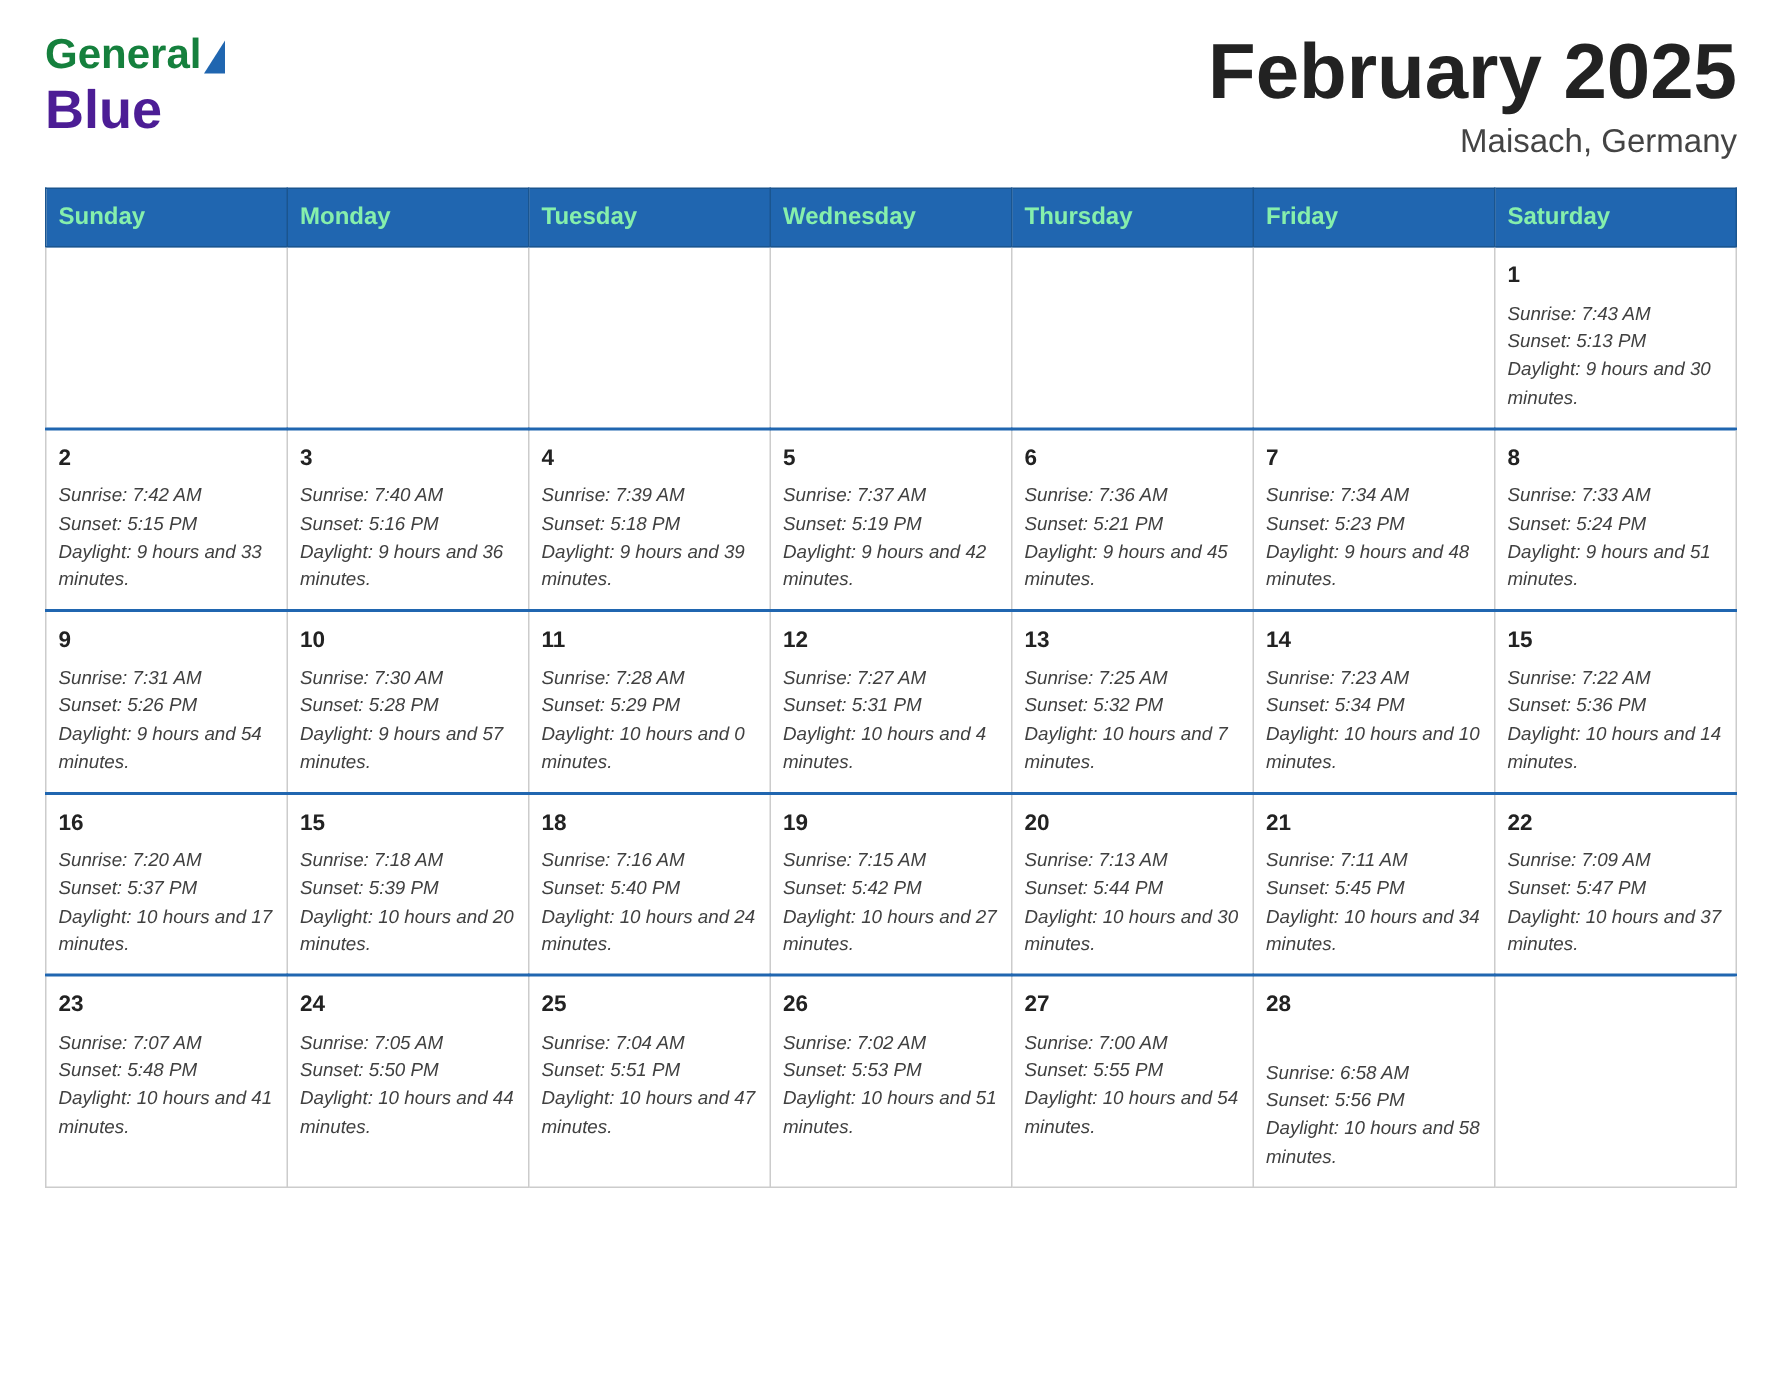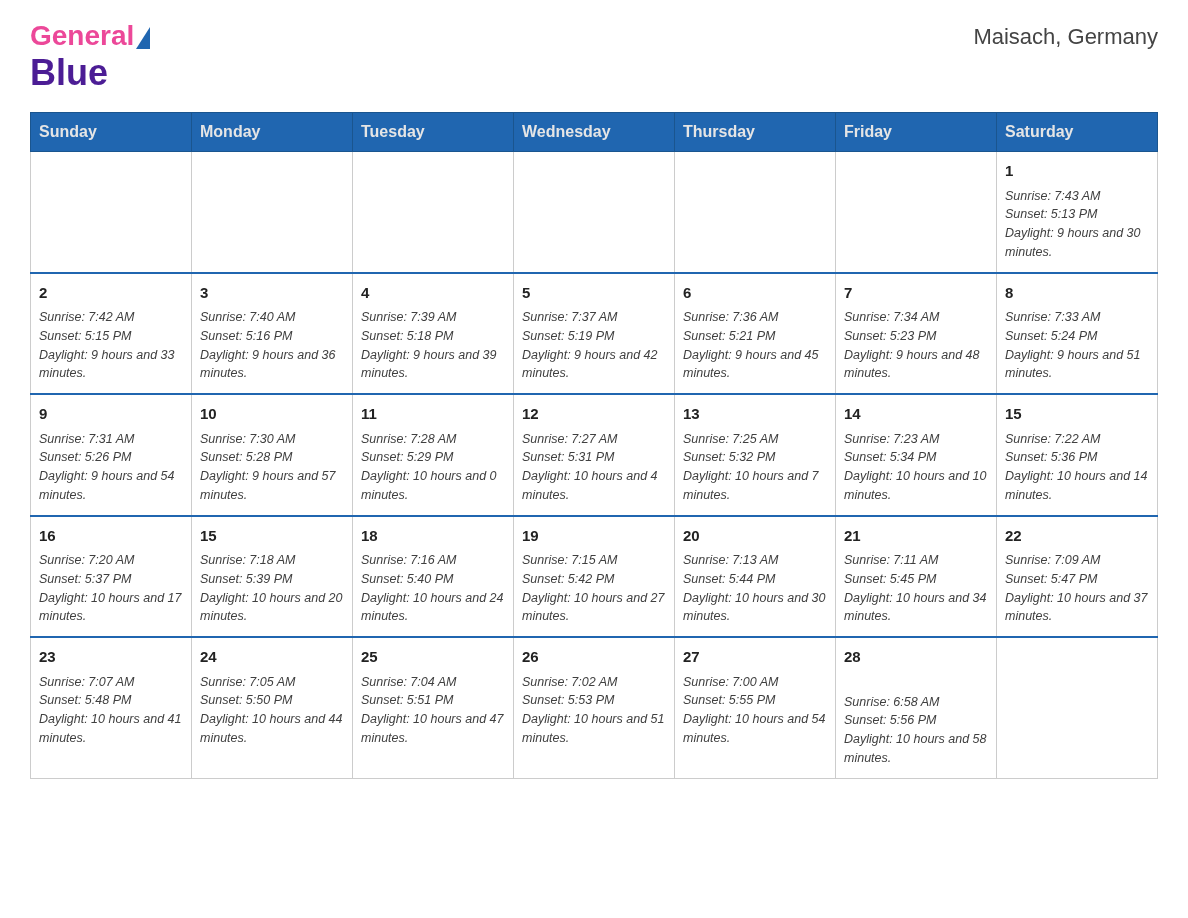--- a/index.html
+++ b/index.html
@@ -22,21 +22,21 @@
       flex-direction: column;
       align-items: flex-start;
     }
     .logo-top {
       display: flex;
       align-items: center;
     }
     .logo-general {
       font-size: 28px;
       font-weight: bold;
-      color: #ec4899;
+      color: #15803d;
       font-family: Arial, sans-serif;
     }
     .logo-triangle {
       width: 0;
       height: 0;
       border-left: 14px solid transparent;
       border-bottom: 22px solid #2066b0;
       margin-left: 2px;
       margin-bottom: 0px;
       position: relative;
@@ -62,21 +62,21 @@
       color: #444;
       margin-top: 4px;
     }
     .calendar {
       width: 100%;
       border-collapse: collapse;
       border: 1px solid #aaa;
     }
     .calendar th {
       background-color: #2066b0;
-      color: #e5e5e5;
+      color: #86efac;
       font-size: 16px;
       font-weight: bold;
       padding: 10px 8px;
       text-align: left;
       border: 1px solid #1a558f;
     }
     .calendar td {
       vertical-align: top;
       padding: 8px 8px 10px 8px;
       border: 1px solid #ccc;
@@ -114,20 +114,21 @@
 
 <div class="header">
   <div class="logo">
     <div class="logo-top">
       <span class="logo-general">General</span>
       <div class="logo-triangle"></div>
     </div>
     <span class="logo-blue">Blue</span>
   </div>
   <div class="title-area">
+    <div class="month-title">February 2025</div>
     <div class="location">Maisach, Germany</div>
   </div>
 </div>
 
 <table class="calendar">
   <thead>
     <tr>
     <th>Sunday</th>
         <th>Monday</th>
         <th>Tuesday</th>

